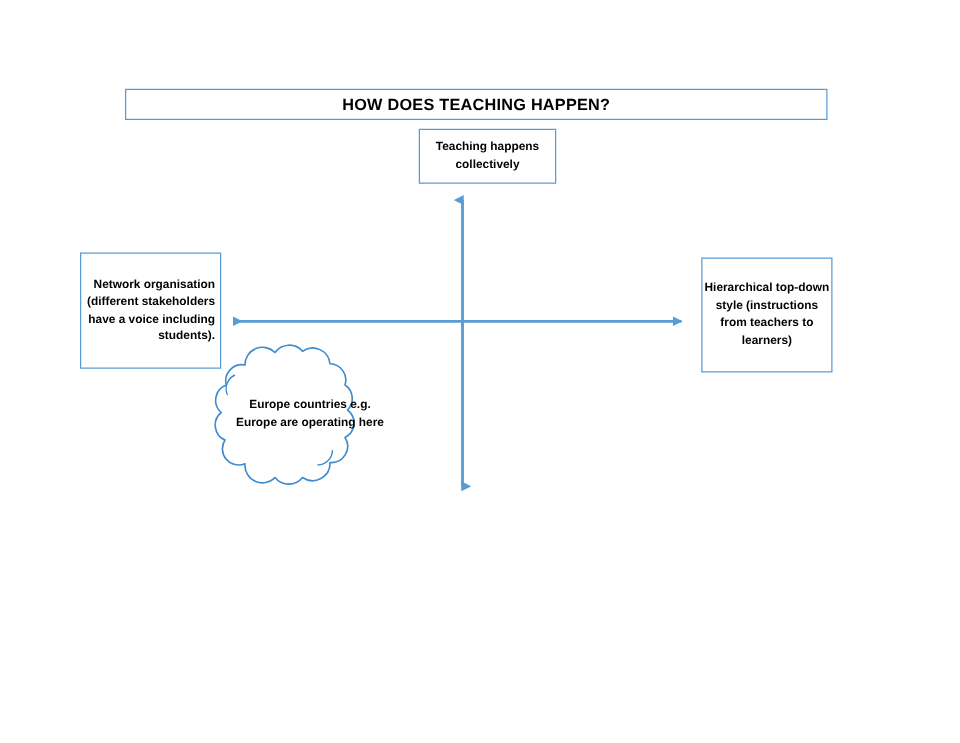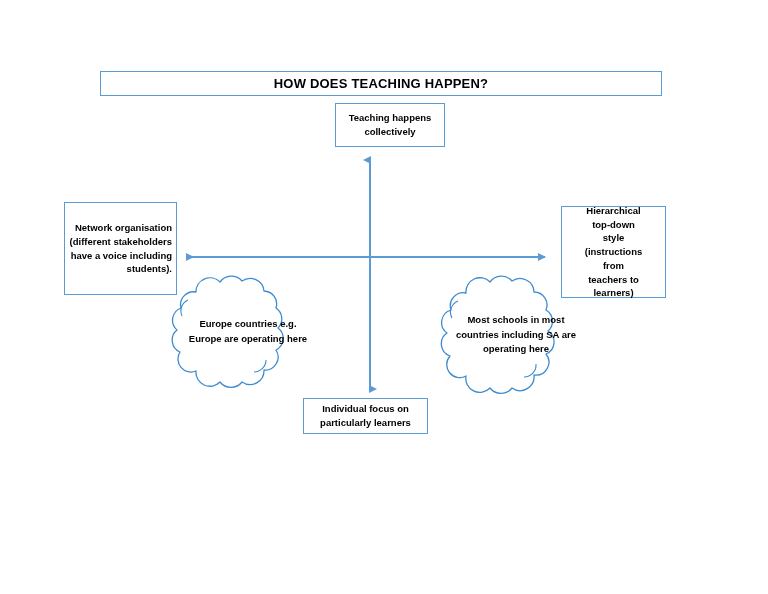--- a/index.html
+++ b/index.html
@@ -62,21 +62,21 @@
     text-align: right;
   }
 
   #right-box {
     left: 561px;
     top: 206px;
     width: 105px;
     height: 92px;
     font-size: 9.5px;
     line-height: 1.45;
-    padding: 2px 21px;
+    padding: 2px 0;
   }
 
   #bottom-box {
     left: 303px;
     top: 398px;
     width: 125px;
     height: 36px;
     font-size: 9.5px;
     line-height: 1.45;
   }
@@ -157,43 +157,29 @@
     <line x1="545" y1="257" x2="187" y2="257" stroke="#5B9BD5" stroke-width="2" marker-end="url(#arrow-left)"></line>
     <line x1="187" y1="257" x2="545" y2="257" stroke="#5B9BD5" stroke-width="2" marker-end="url(#arrow-right)"></line>
   </svg>
 
   <div class="box" id="top-box">Teaching happens collectively</div>
 
   <div class="box" id="left-box">Network organisation (different stakeholders have a voice including students).</div>
 
   <div class="box" id="right-box">Hierarchical top-down style (instructions from teachers to learners)</div>
 
-  <div class="box" id="bottom-box">Individual focus on particularly learners</div>
 
   <div class="cloud-wrap" id="left-cloud">
     <svg width="124" height="124" viewBox="0 0 124 124" xmlns="http://www.w3.org/2000/svg">
       <path d="M30,22 A14,14 0 0,1 54,12 A14,14 0 0,1 76,11 A14,14 0 0,1 98,21
                A13,13 0 0,1 110,38 A13,13 0 0,1 112,58
                A13,13 0 0,1 110,80 A13,13 0 0,1 98,100
                A14,14 0 0,1 76,112 A14,14 0 0,1 54,112 A14,14 0 0,1 30,101
                A13,13 0 0,1 14,82 A13,13 0 0,1 11,60
                A13,13 0 0,1 15,38 A13,13 0 0,1 30,22 Z" fill="#ffffff" stroke="#3E8BCF" stroke-width="1.3" stroke-linejoin="round"></path>
       <path d="M22,30 A12,12 0 0,0 16,46" fill="none" stroke="#3E8BCF" stroke-width="1.1"></path>
       <path d="M100,90 A12,12 0 0,1 88,102" fill="none" stroke="#3E8BCF" stroke-width="1.1"></path>
     </svg>
     <div class="cloud-text">Europe countries e.g. Europe are operating here</div>
   </div>
 
-  <div class="cloud-wrap" id="right-cloud">
-    <svg width="124" height="130" viewBox="0 0 124 130" xmlns="http://www.w3.org/2000/svg">
-      <path d="M30,23 A14,14 0 0,1 54,12 A14,14 0 0,1 76,11 A14,14 0 0,1 98,22
-               A13,13 0 0,1 110,40 A13,13 0 0,1 112,61
-               A13,13 0 0,1 110,84 A13,13 0 0,1 98,105
-               A14,14 0 0,1 76,118 A14,14 0 0,1 54,118 A14,14 0 0,1 30,106
-               A13,13 0 0,1 14,86 A13,13 0 0,1 11,63
-               A13,13 0 0,1 15,40 A13,13 0 0,1 30,23 Z" fill="#ffffff" stroke="#3E8BCF" stroke-width="1.3" stroke-linejoin="round"></path>
-      <path d="M22,31 A12,12 0 0,0 16,48" fill="none" stroke="#3E8BCF" stroke-width="1.1"></path>
-      <path d="M100,94 A12,12 0 0,1 88,107" fill="none" stroke="#3E8BCF" stroke-width="1.1"></path>
-    </svg>
-    <div class="cloud-text">Most schools in most countries including SA are operating here</div>
-  </div>
 
 </div>
 
 </body></html>

